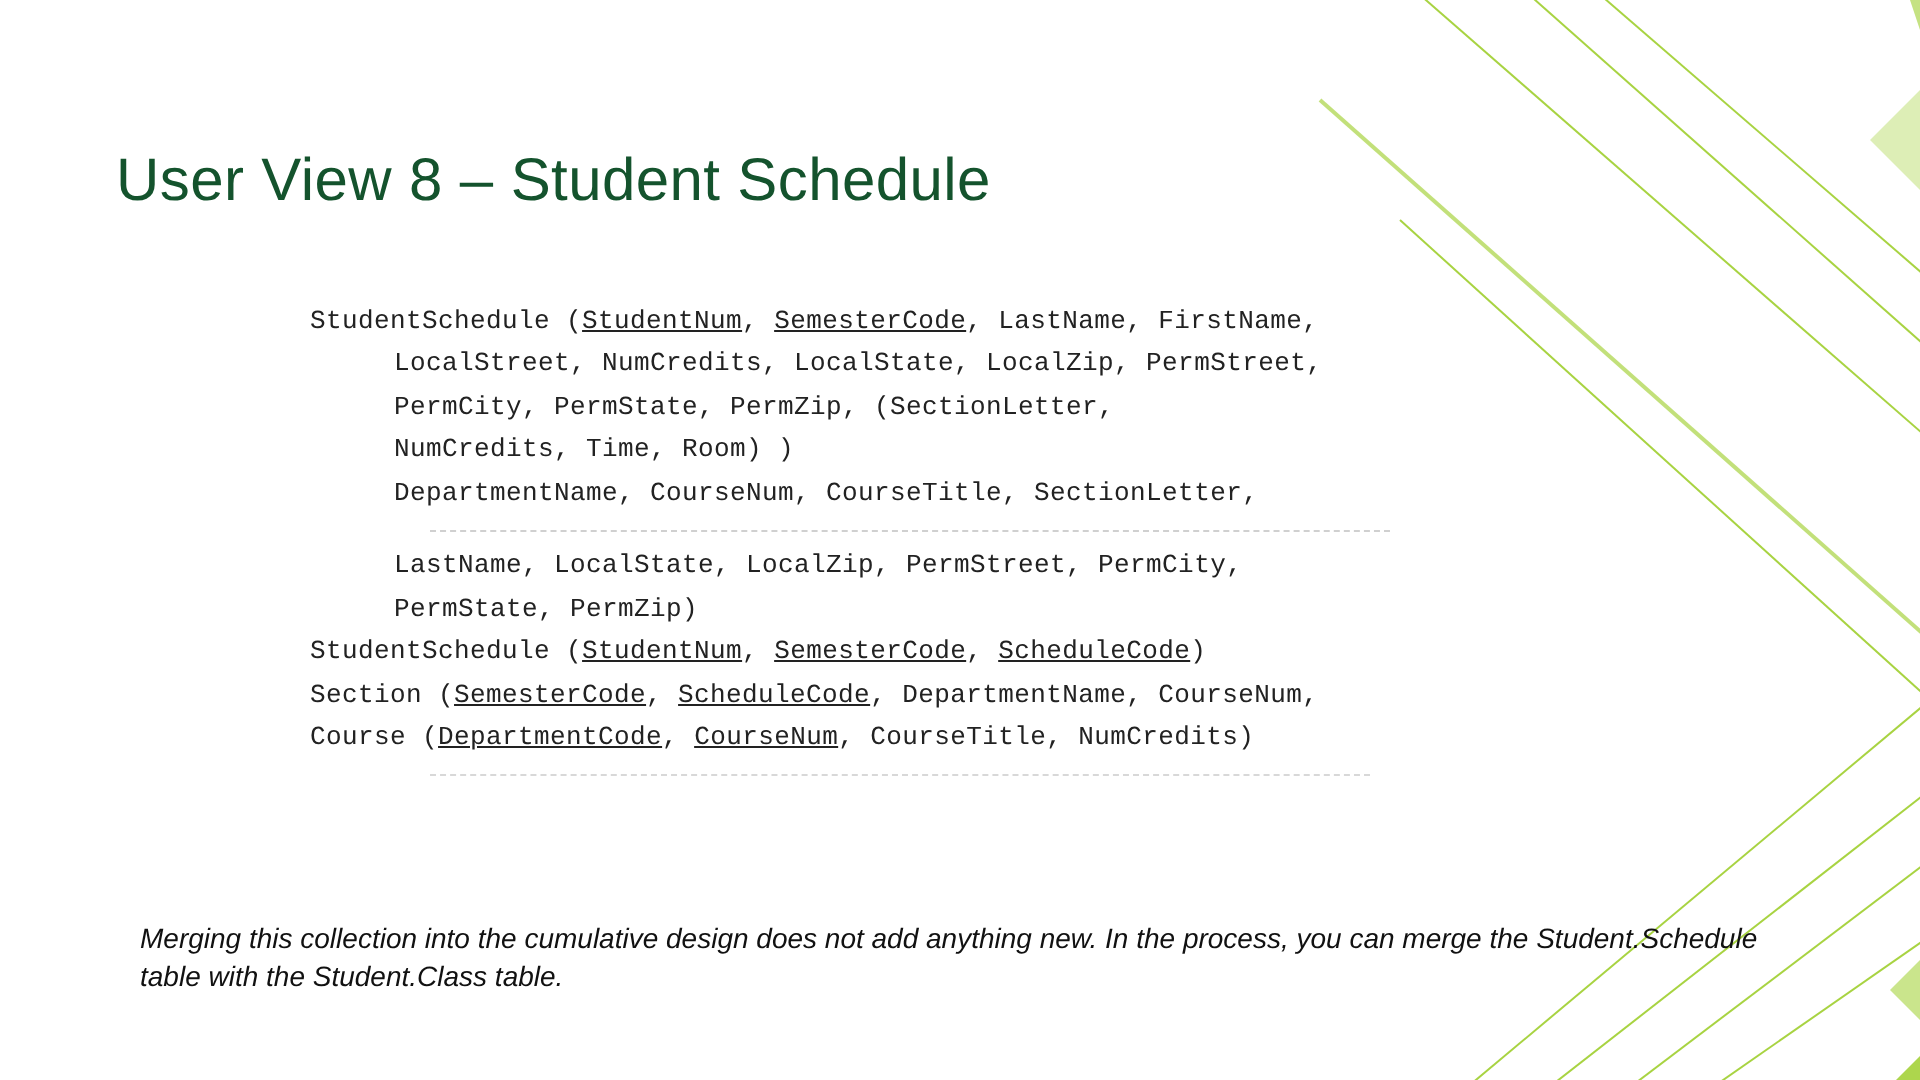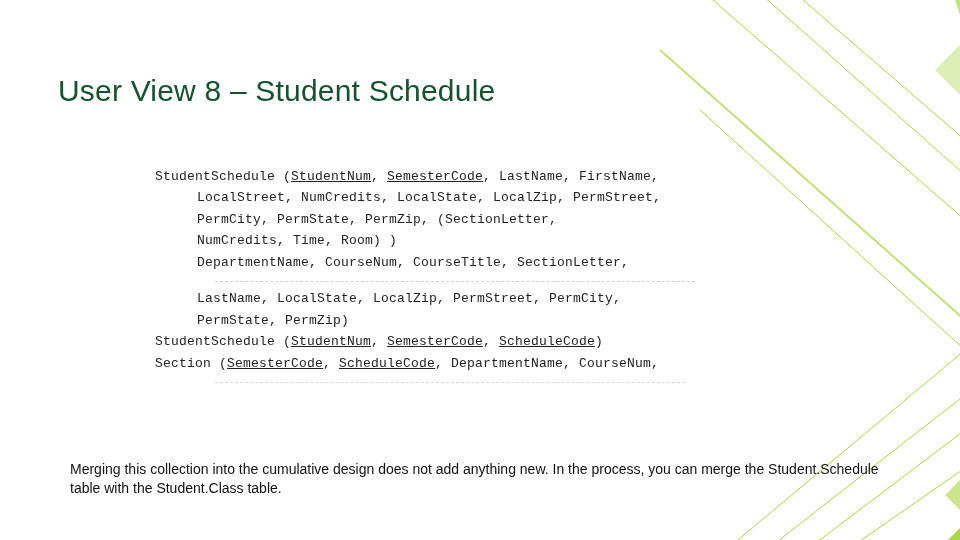--- a/index.html
+++ b/index.html
@@ -21,21 +21,21 @@
     position: absolute;
     top: 54px;
     left: 58px;
     font-size: 30px;
     font-weight: 400;
     color: #14532d;
     letter-spacing: 0.2px;
   }
   .schema {
     position: absolute;
-    top: 166px;
+    top: 150px;
     left: 155px;
     width: 640px;
     font-family: "Courier New", Courier, monospace;
     font-size: 13px;
     line-height: 1.65;
     color: #222;
     letter-spacing: 0.2px;
   }
   .cont { padding-left: 42px; }
   .u { text-decoration: underline; }
@@ -54,20 +54,21 @@
     margin-left: 60px;
   }
   .footnote {
     position: absolute;
     bottom: 42px;
     left: 70px;
     width: 820px;
     font-size: 14px;
     color: #111;
     line-height: 1.35;
+    font-style: italic;
   }
 </style>
 </head>
 <body>
 
 <svg class="decor" width="960" height="540" viewBox="0 0 960 540">
   <g stroke="#9fcf2e" stroke-width="1" fill="none" opacity="0.9">
     <line x1="690" y1="-20" x2="965" y2="220"></line>
     <line x1="745" y1="-20" x2="965" y2="175"></line>
     <line x1="780" y1="-20" x2="965" y2="140"></line>
@@ -102,17 +103,20 @@
   <div class="cont">PermState, PermZip)</div>
 
   <div>
     <span>StudentSchedule (</span><span class="u">StudentNum</span><span>, </span><span class="u">SemesterCode</span><span>, </span><span class="u">ScheduleCode</span><span>)</span>
   </div>
 
   <div>
     <span>Section (</span><span class="u">SemesterCode</span><span>, </span><span class="u">ScheduleCode</span><span>, DepartmentName, CourseNum,</span>
   </div>
 
+  <div>
+    <span>Course (</span><span class="u">DepartmentCode</span><span>, </span><span class="u">CourseNum</span><span>, CourseTitle, NumCredits)</span>
+  </div>
 
   <hr class="bottom-rule">
 </div>
 
 <div class="footnote">Merging this collection into the cumulative design does not add anything new. In the process, you can merge the Student.Schedule table with the Student.Class table.</div>
 
 </body></html>

